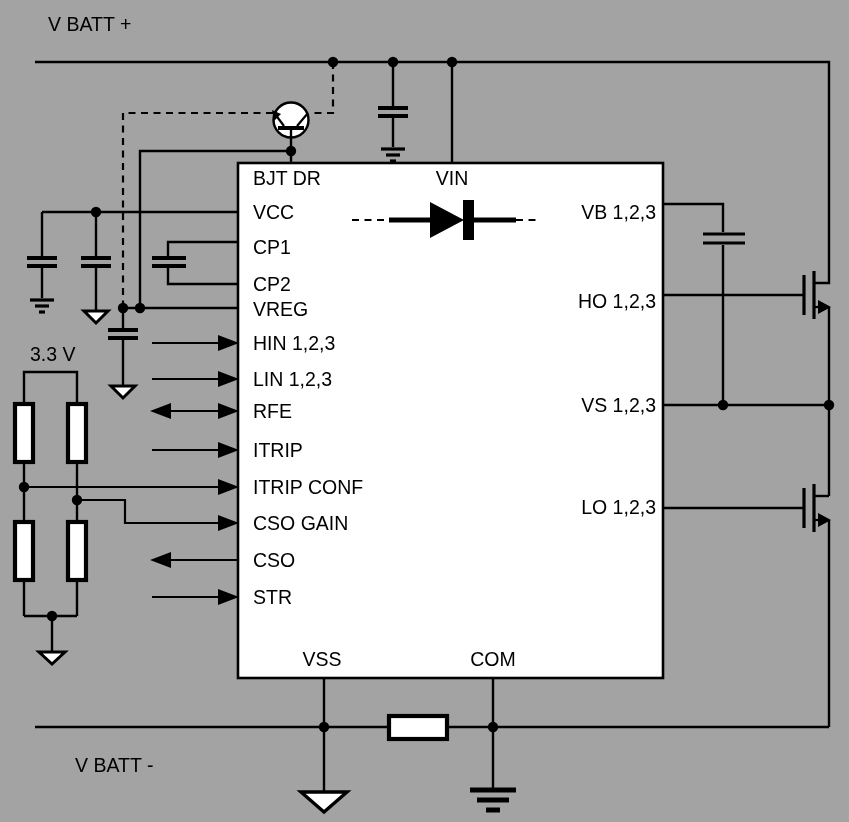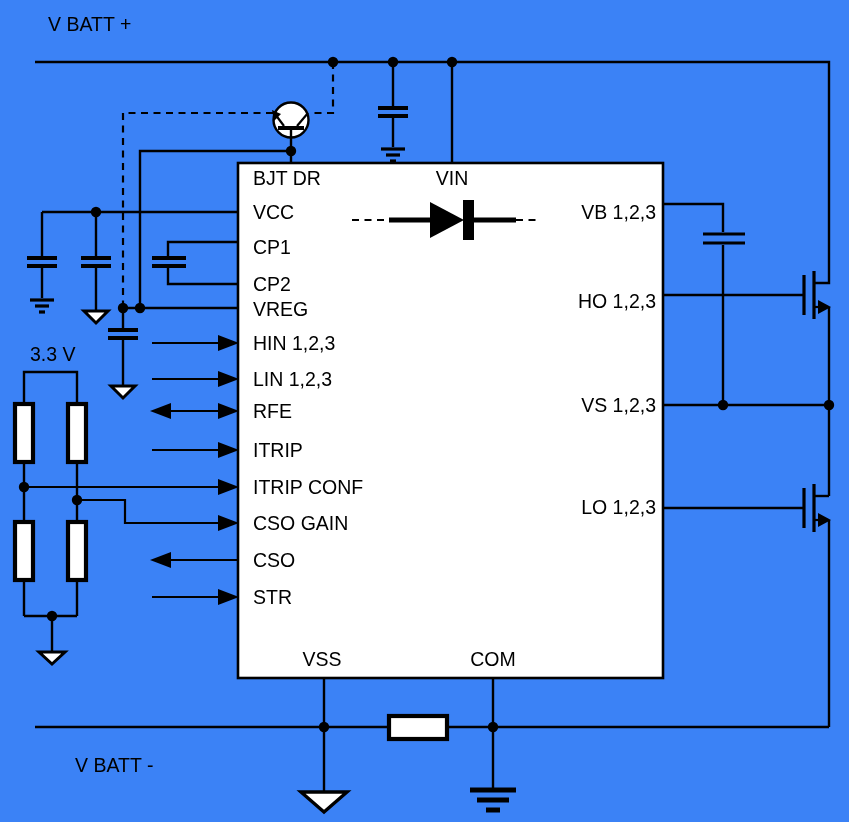--- a/index.html
+++ b/index.html
@@ -1,16 +1,16 @@
 <!DOCTYPE html>
 <html><head>
 <meta charset="utf-8">
 <style>
   html,body{margin:0;padding:0;background:#ffffff;}
-  .stage{position:relative;width:849px;height:822px;background:#3b82f6;overflow:hidden;}
+  .stage{position:relative;width:849px;height:822px;background:#a3a3a3;overflow:hidden;}
   svg{display:block;}
   text{font-family:"Liberation Sans","DejaVu Sans",sans-serif;font-size:19.5px;fill:#000000;}
   .wire{stroke:#000000;stroke-width:2.4;fill:none;}
   .wire-thin{stroke:#000000;stroke-width:2.2;fill:none;}
   .dashed{stroke:#000000;stroke-width:2.2;fill:none;stroke-dasharray:7 5.5;}
   .plate{stroke:#000000;stroke-width:4;fill:none;}
   .plate-thin{stroke:#000000;stroke-width:3;fill:none;}
   .earth{stroke:#000000;stroke-width:3.2;fill:none;}
   .earth-big{stroke:#000000;stroke-width:5;fill:none;}
   .tri-gnd{fill:#ffffff;stroke:#000000;stroke-width:3;}

